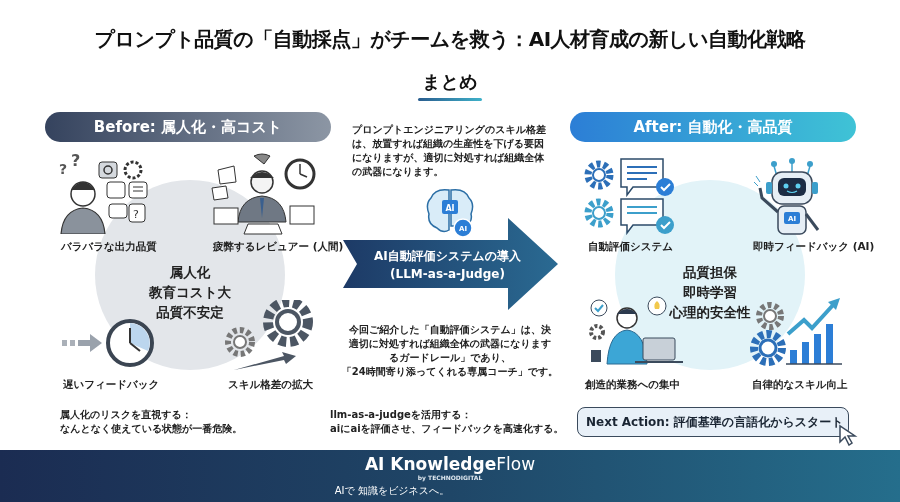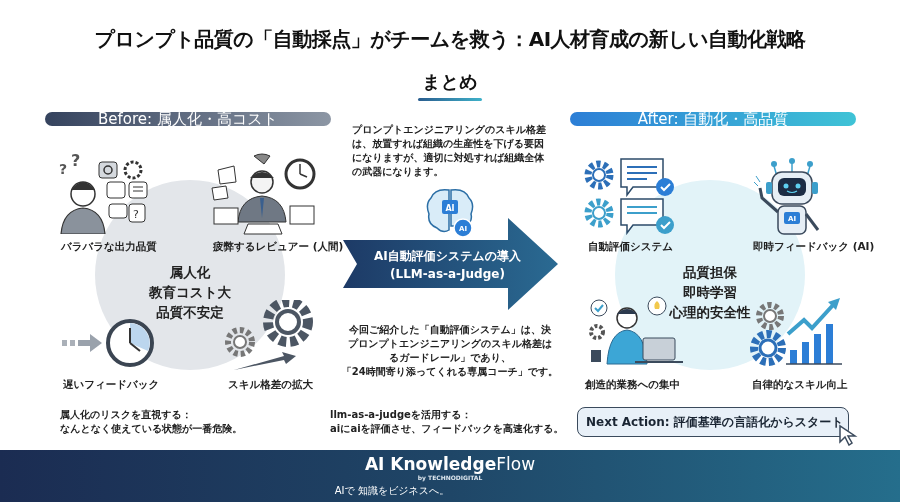--- a/index.html
+++ b/index.html
@@ -3,21 +3,21 @@
 <meta charset="utf-8">
 <style>
   * { box-sizing: border-box; margin: 0; padding: 0; }
   html, body { width: 900px; height: 502px; overflow: hidden; background: #ffffff; }
   body { font-family: "DejaVu Sans", "Liberation Sans", sans-serif; color: #1a1a1a; position: relative; }
   .abs { position: absolute; }
   .title { top: 26px; left: 0; width: 900px; text-align: center; font-size: 20px; font-weight: bold; letter-spacing: -0.5px; color: #111; }
   .subtitle { top: 70px; left: 0; width: 900px; text-align: center; font-size: 18px; font-weight: bold; color: #111; }
   .subtitle-underline { top: 98px; left: 418px; width: 64px; height: 3px; background: linear-gradient(90deg, #2a5d8f, #3fb1c9); border-radius: 2px; }
 
-  .pill { top: 112px; width: 286px; height: 14px; border-radius: 15px; color: #fff; font-weight: normal; font-size: 15px; display: flex; align-items: center; justify-content: center; }
+  .pill { top: 112px; width: 286px; height: 30px; border-radius: 15px; color: #fff; font-weight: bold; font-size: 15px; display: flex; align-items: center; justify-content: center; }
   .pill-before { left: 45px; background: linear-gradient(90deg, #35435e, #8c96a4); }
   .pill-after { left: 570px; background: linear-gradient(90deg, #2c7ed6, #3fc3d6); }
 
   .circle-before { left: 95px; top: 180px; width: 190px; height: 190px; border-radius: 50%; background: #e3e6ea; }
   .circle-after { left: 615px; top: 180px; width: 190px; height: 190px; border-radius: 50%; background: #e2f3f8; }
 
   .label { font-size: 10.5px; font-weight: bold; color: #222; white-space: nowrap; }
   .center-words { font-size: 13.5px; font-weight: bold; text-align: center; line-height: 20px; color: #222; margin-top: 16px; }
 
   .mid-text { font-size: 10px; font-weight: bold; line-height: 14px; color: #222; }
@@ -136,21 +136,21 @@
   </defs>
   <path d="M0 22 L165 22 L165 0 L215 46 L165 92 L165 70 L0 70 L14 46 Z" fill="url(#arrowGrad)"></path>
 </svg>
 <div class="abs arrow-text">
   <div>AI自動評価システムの導入</div>
   <div>(LLM-as-a-Judge)</div>
 </div>
 
 <div class="abs mid-text mid-text-bottom">
   <div>今回ご紹介した「自動評価システム」は、決</div>
-  <div>プロンプトエンジニアリングのスキル格差は</div>
+  <div>適切に対処すれば組織全体の武器になります</div>
   <div>るガードレール」であり、</div>
   <div>「24時間寄り添ってくれる専属コーチ」です。</div>
 </div>
 
 <div class="abs bottom-note" style="left:330px;top:408px;width:240px">
   <div>llm-as-a-judgeを活用する：</div>
   <div>aiにaiを評価させ、フィードバックを高速化する。</div>
 </div>
 
 <div class="abs pill pill-after">After: 自動化・高品質</div>

